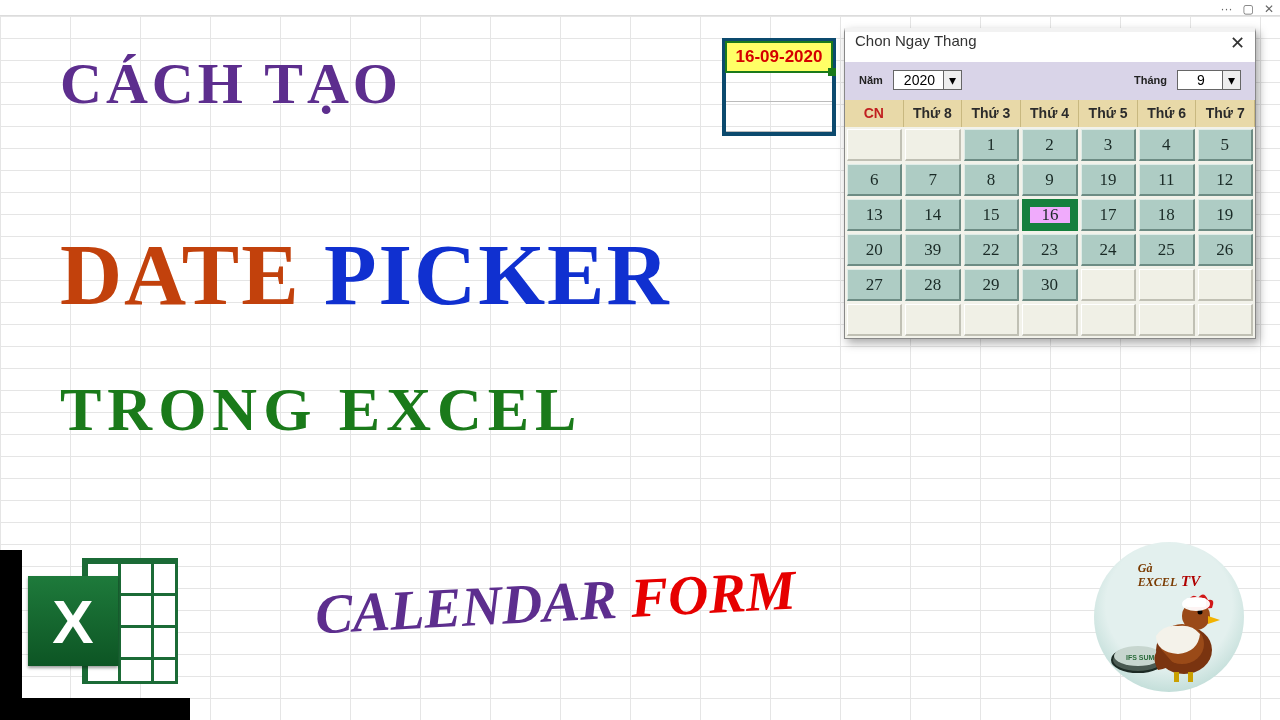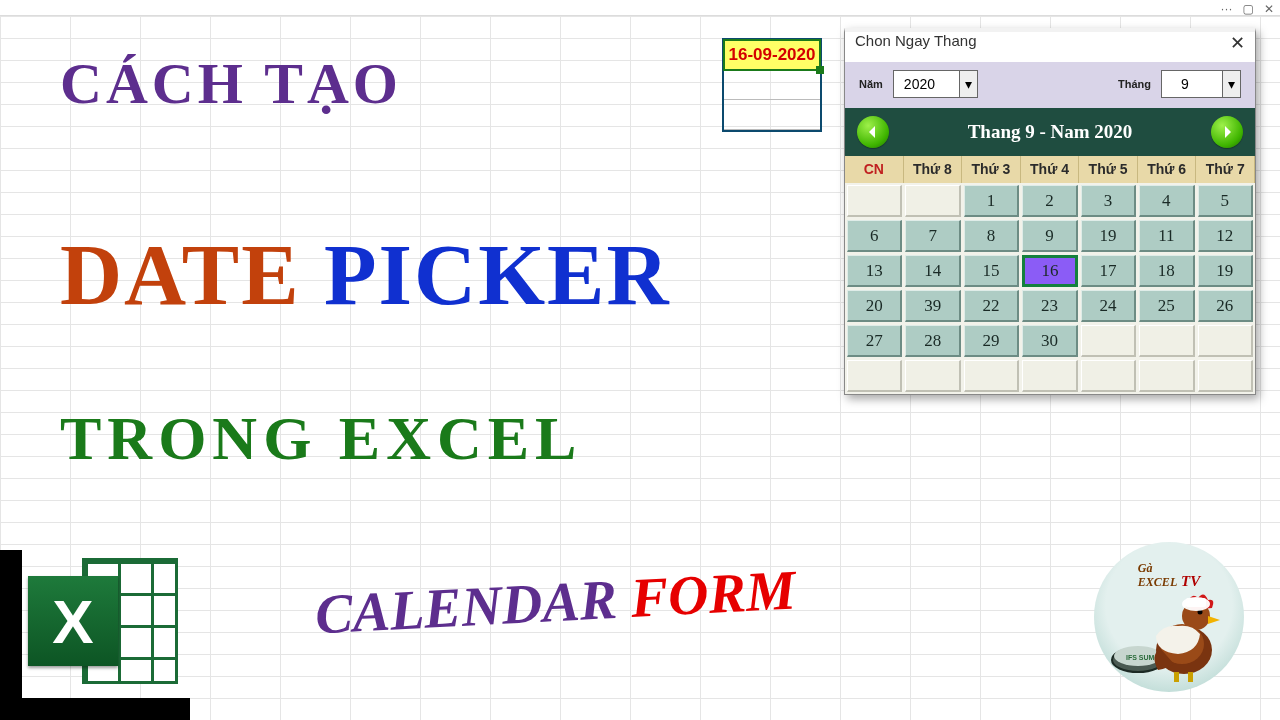--- a/index.html
+++ b/index.html
@@ -22,28 +22,28 @@
       linear-gradient(to bottom, #e5e5e5 1px, transparent 1px);
     background-size: 70px 22px;
     z-index:0;
   }
   
   .slab { position:absolute; left:60px; z-index:2; font-weight:700; font-family:"Times New Roman", Georgia, serif; }
   .l1 { top:50px; font-size:58px; color:#5d2e8e; letter-spacing:4px;}
   .l2 { top:225px; font-size:86px; }
   .l2 .a{ color:#c2410c; letter-spacing:2px;}
   .l2 .b{ color:#1030d0; letter-spacing:2px;}
-  .l3 { top:403px; font-size:62px; color:#1a7a1a; letter-spacing:6px;}
+  .l3 { top:374px; font-size:62px; color:#1a7a1a; letter-spacing:6px;}
   .l4 { position:absolute; left:315px; top:570px; font-family:"Comic Sans MS","Segoe Script",cursive; font-weight:700; font-size:56px; font-style:italic; transform:rotate(-3deg); z-index:2;}
   .l4 .a{ color:#5d2e8e;}
   .l4 .b{ color:#e60000;}
   
   .cells {
-    position:absolute; top:38px; left:722px; width:100px; z-index:3;
-    border:2px solid #0c4a6e;
+    position:absolute; top:38px; left:722px; width:114px; z-index:3;
+    border:4px solid #0c4a6e;
   }
   .cell { height:30px; border-bottom:1px solid #bbb; display:flex; align-items:center; justify-content:center; font-size:17px;}
   .cell:last-child{border-bottom:none;}
   .cell.sel { background:#ffff66; color:#d40000; font-weight:700; outline:2px solid #1a7a1a; outline-offset:-1px;}
   .handle { position:absolute; width:8px; height:8px; background:#1a7a1a; right:-4px; top:26px; }
   
   .popup {
     position:absolute; top:28px; left:844px; width:412px;
     background:#fff; border:1px solid #888;
     box-shadow:3px 4px 9px rgba(0,0,0,0.35);
@@ -51,22 +51,22 @@
     border-top:4px solid #f2f2f2;
   }
   .p-title { display:flex; align-items:flex-start; height:30px; padding:0 10px; font-size:15px; color:#333;}
   .p-title .x { margin-left:auto; font-size:18px; cursor:pointer; }
   .p-ym {
     display:flex; align-items:center; gap:10px; padding:8px 14px 10px 14px;
     background:#d9d4e8;
   }
   .p-ym .lab { font-weight:700; font-size:11px; color:#222;}
   .p-ym .combo {
-    display:inline-flex; align-items:center; height:28px;
-    background:#fff; border:1px solid #666; font-size:14px;gap:16px;
+    display:inline-flex; align-items:center; height:20px;
+    background:#fff; border:1px solid #666; font-size:14px;
   }
   .p-ym .combo .val{ padding:0 8px 0 10px; min-width:44px; text-align:center;}
   .p-ym .combo .btn{ width:18px; height:100%; border-left:1px solid #666; background:#eee; display:flex; align-items:center; justify-content:center;}
   .p-ym .spacer{flex:1;}
   .p-nav {
     background:#1f4d40; color:#fff; display:flex; align-items:center;
     padding:8px 12px; gap:8px;
   }
   .p-nav .navbtn {
     width:32px; height:32px; border-radius:50%;
@@ -100,22 +100,22 @@
     font-family:"Times New Roman",serif; font-size:17px; color:#1a2a26;
     cursor:pointer;
   }
   .day.empty{
     background:#f0f0e6;
     border-top:1px solid #fff; border-left:1px solid #fff;
     border-right:2px solid #c0c0b4; border-bottom:2px solid #c0c0b4;
     cursor:default;
   }
   .day.today{
-    border:3px solid #15803d;
-    background:#8b5cf6;
+    border:8px solid #15803d;
+    background:#f0abfc;
   }
   
   .bb-left{position:absolute;left:0;bottom:0;width:22px;height:170px;background:#000;z-index:5;}
   .bb-bot{position:absolute;left:0;bottom:0;height:22px;width:190px;background:#000;z-index:5;}
   
   .xl-icon{
     position:absolute; left:28px; bottom:28px; width:150px; height:140px; z-index:6;
   }
   .xl-sheet{
     position:absolute; right:0; top:6px; width:96px; height:126px;
@@ -185,33 +185,20 @@
     <span class="lab">Năm</span>
     <span class="combo">
       <span class="val">2020</span>
       <span class="btn">▾</span>
     </span>
     <span class="spacer"></span>
     <span class="lab">Tháng</span>
     <span class="combo">
       <span class="val">9</span>
       <span class="btn">▾</span>
-    </span>
-  </div>
-  <div class="p-nav">
-    <span class="navbtn">
-      <svg viewBox="0 0 16 16">
-          <path d="M10 2 4 8l6 6V2z"></path>
-        </svg>
-    </span>
-    <span class="mlabel">Thang 9 - Nam 2020</span>
-    <span class="navbtn">
-      <svg viewBox="0 0 16 16">
-          <path d="M6 2l6 6-6 6V2z"></path>
-        </svg>
     </span>
   </div>
   <div class="p-dow" id="dow-row">
       <div class="red">CN</div>
       <div>Thứ 8</div>
       <div>Thứ 3</div>
       <div>Thứ 4</div>
       <div>Thứ 5</div>
       <div>Thứ 6</div>
       <div>Thứ 7</div>

